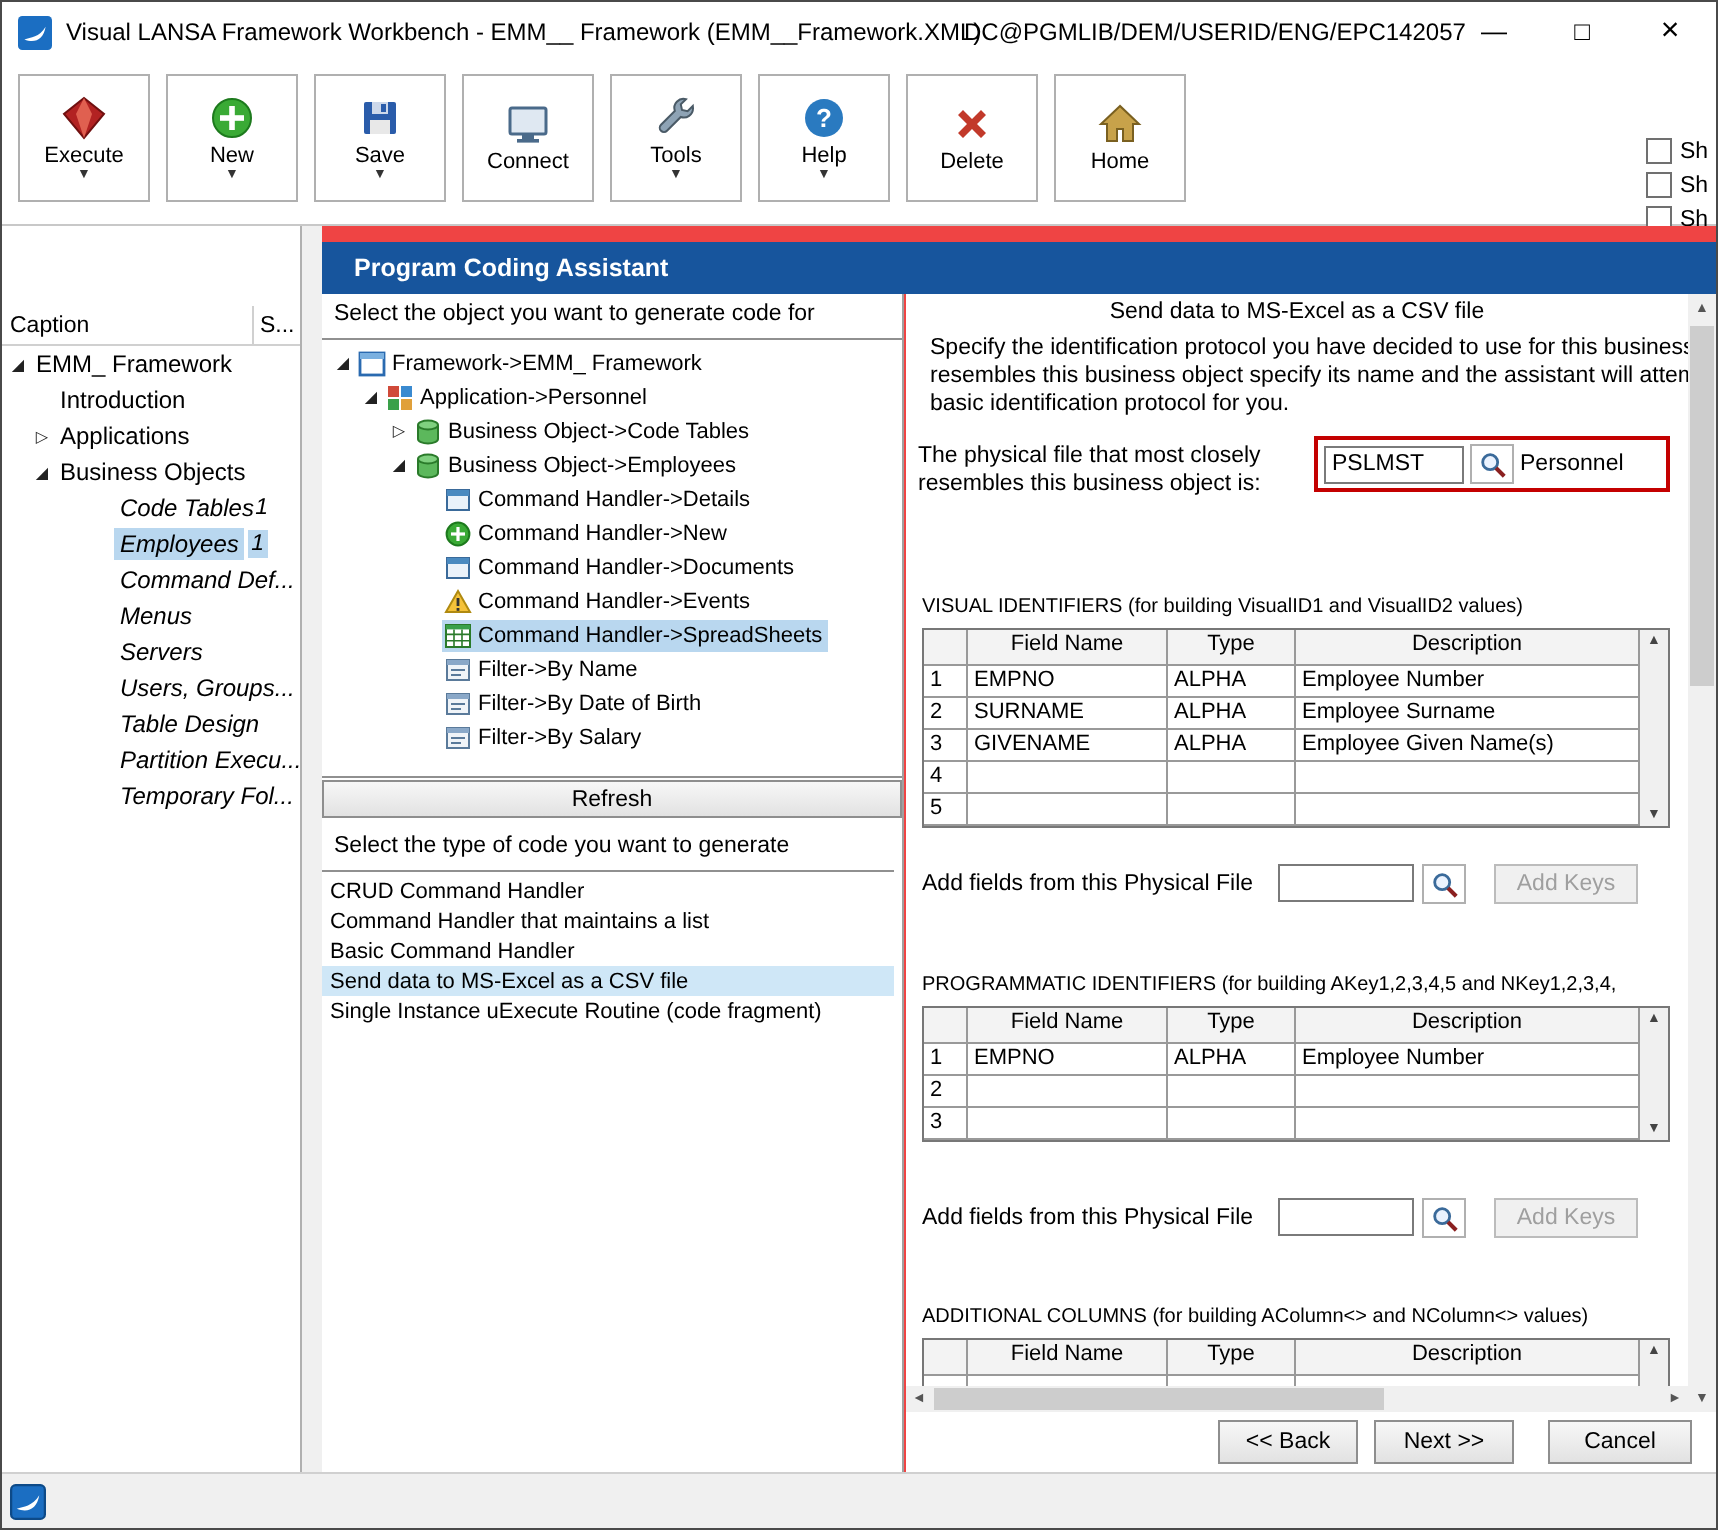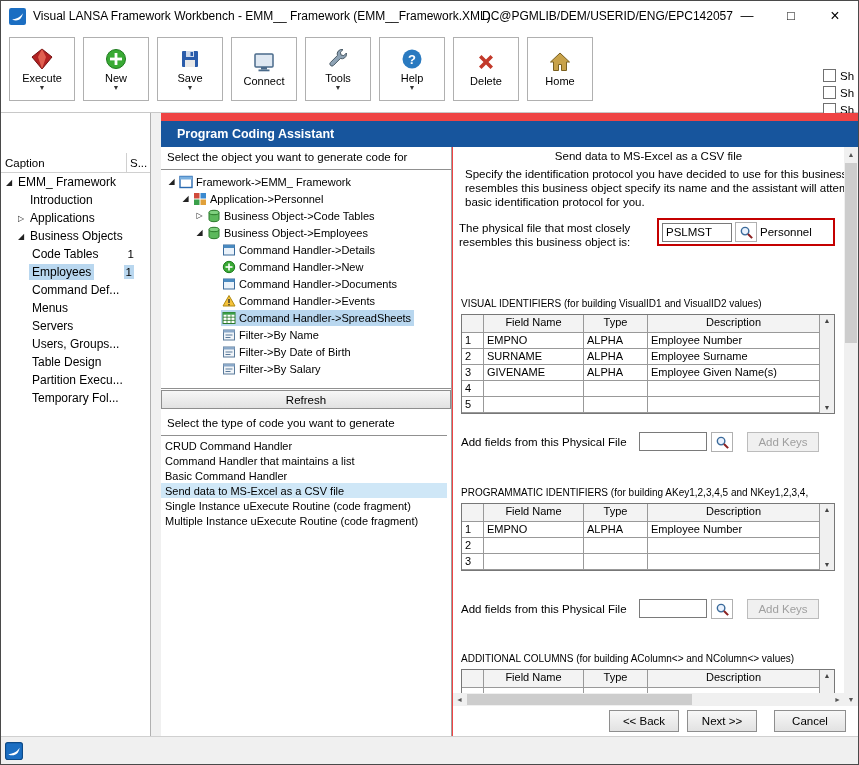--- a/index.html
+++ b/index.html
@@ -31,21 +31,21 @@
 
   
   #left-panel { position:absolute; top:112px; left:0; width:150px; bottom:28px; background:#fff; border-right:1px solid #b0b0b0; }
   #left-header { height:20px; border-bottom:1px solid #d0d0d0; display:flex; font-size:11.5px; align-items:center;margin-top:40px; }
   #left-header .cap { flex:1; padding-left:4px; }
   #left-header .scol { width:24px; border-left:1px solid #d0d0d0; padding-left:3px; height:100%; display:flex; align-items:center; }
   .lt-row { height:18px; display:flex; align-items:center; position:relative; font-size:12px; white-space:nowrap; }
   .lt-exp { width:12px; font-size:8px; color:#222; text-align:center; flex:0 0 auto; }
   .lt-row.L0 { padding-left:2px; }
   .lt-row.L1 { padding-left:14px; }
-  .lt-row.L2 { padding-left:28px; }
+  .lt-row.L2 { padding-left:56px;font-style:italic; }
   .lt-badge { position:absolute; right:16px; font-size:11.5px; }
   .lt-row.selected .lt-core { background:#b9d7ef; }
   .lt-row.selected .lt-badge { background:#b9d7ef; padding:1px 2px; }
   .lt-core { padding:1px 3px; }
 
   
   #main { position:absolute; top:112px; left:160px; right:0; bottom:28px; background:#ef4444; }
   #blue-header { position:absolute; top:8px; left:0; right:0; height:26px; background:#17559d; color:#fff; font-weight:bold; font-size:12.5px; display:flex; align-items:center; padding-left:16px; }
 
   
@@ -404,21 +404,20 @@
         </div>
       </div>
       <button id="refresh-btn" class="btn">Refresh</button>
       <div id="type-prompt" class="prompt">Select the type of code you want to generate</div>
       <div id="type-list">
         <div class="tl-row">CRUD Command Handler</div>
         <div class="tl-row">Command Handler that maintains a list</div>
         <div class="tl-row">Basic Command Handler</div>
         <div class="tl-row selected">Send data to MS-Excel as a CSV file</div>
         <div class="tl-row">Single Instance uExecute Routine (code fragment)</div>
-        <div class="tl-row">Multiple Instance uExecute Routine (code fragment)</div>
       </div>
     </div>
 
     <div id="right-col">
       <div id="rc-content">
         <div id="rc-title">Send data to MS-Excel as a CSV file</div>
         <div id="rc-desc">
           <div>Specify the identification protocol you have decided to use for this business obje</div>
           <div>resembles this business object specify its name and the assistant will attempt to</div>
           <div>basic identification protocol for you.</div>

